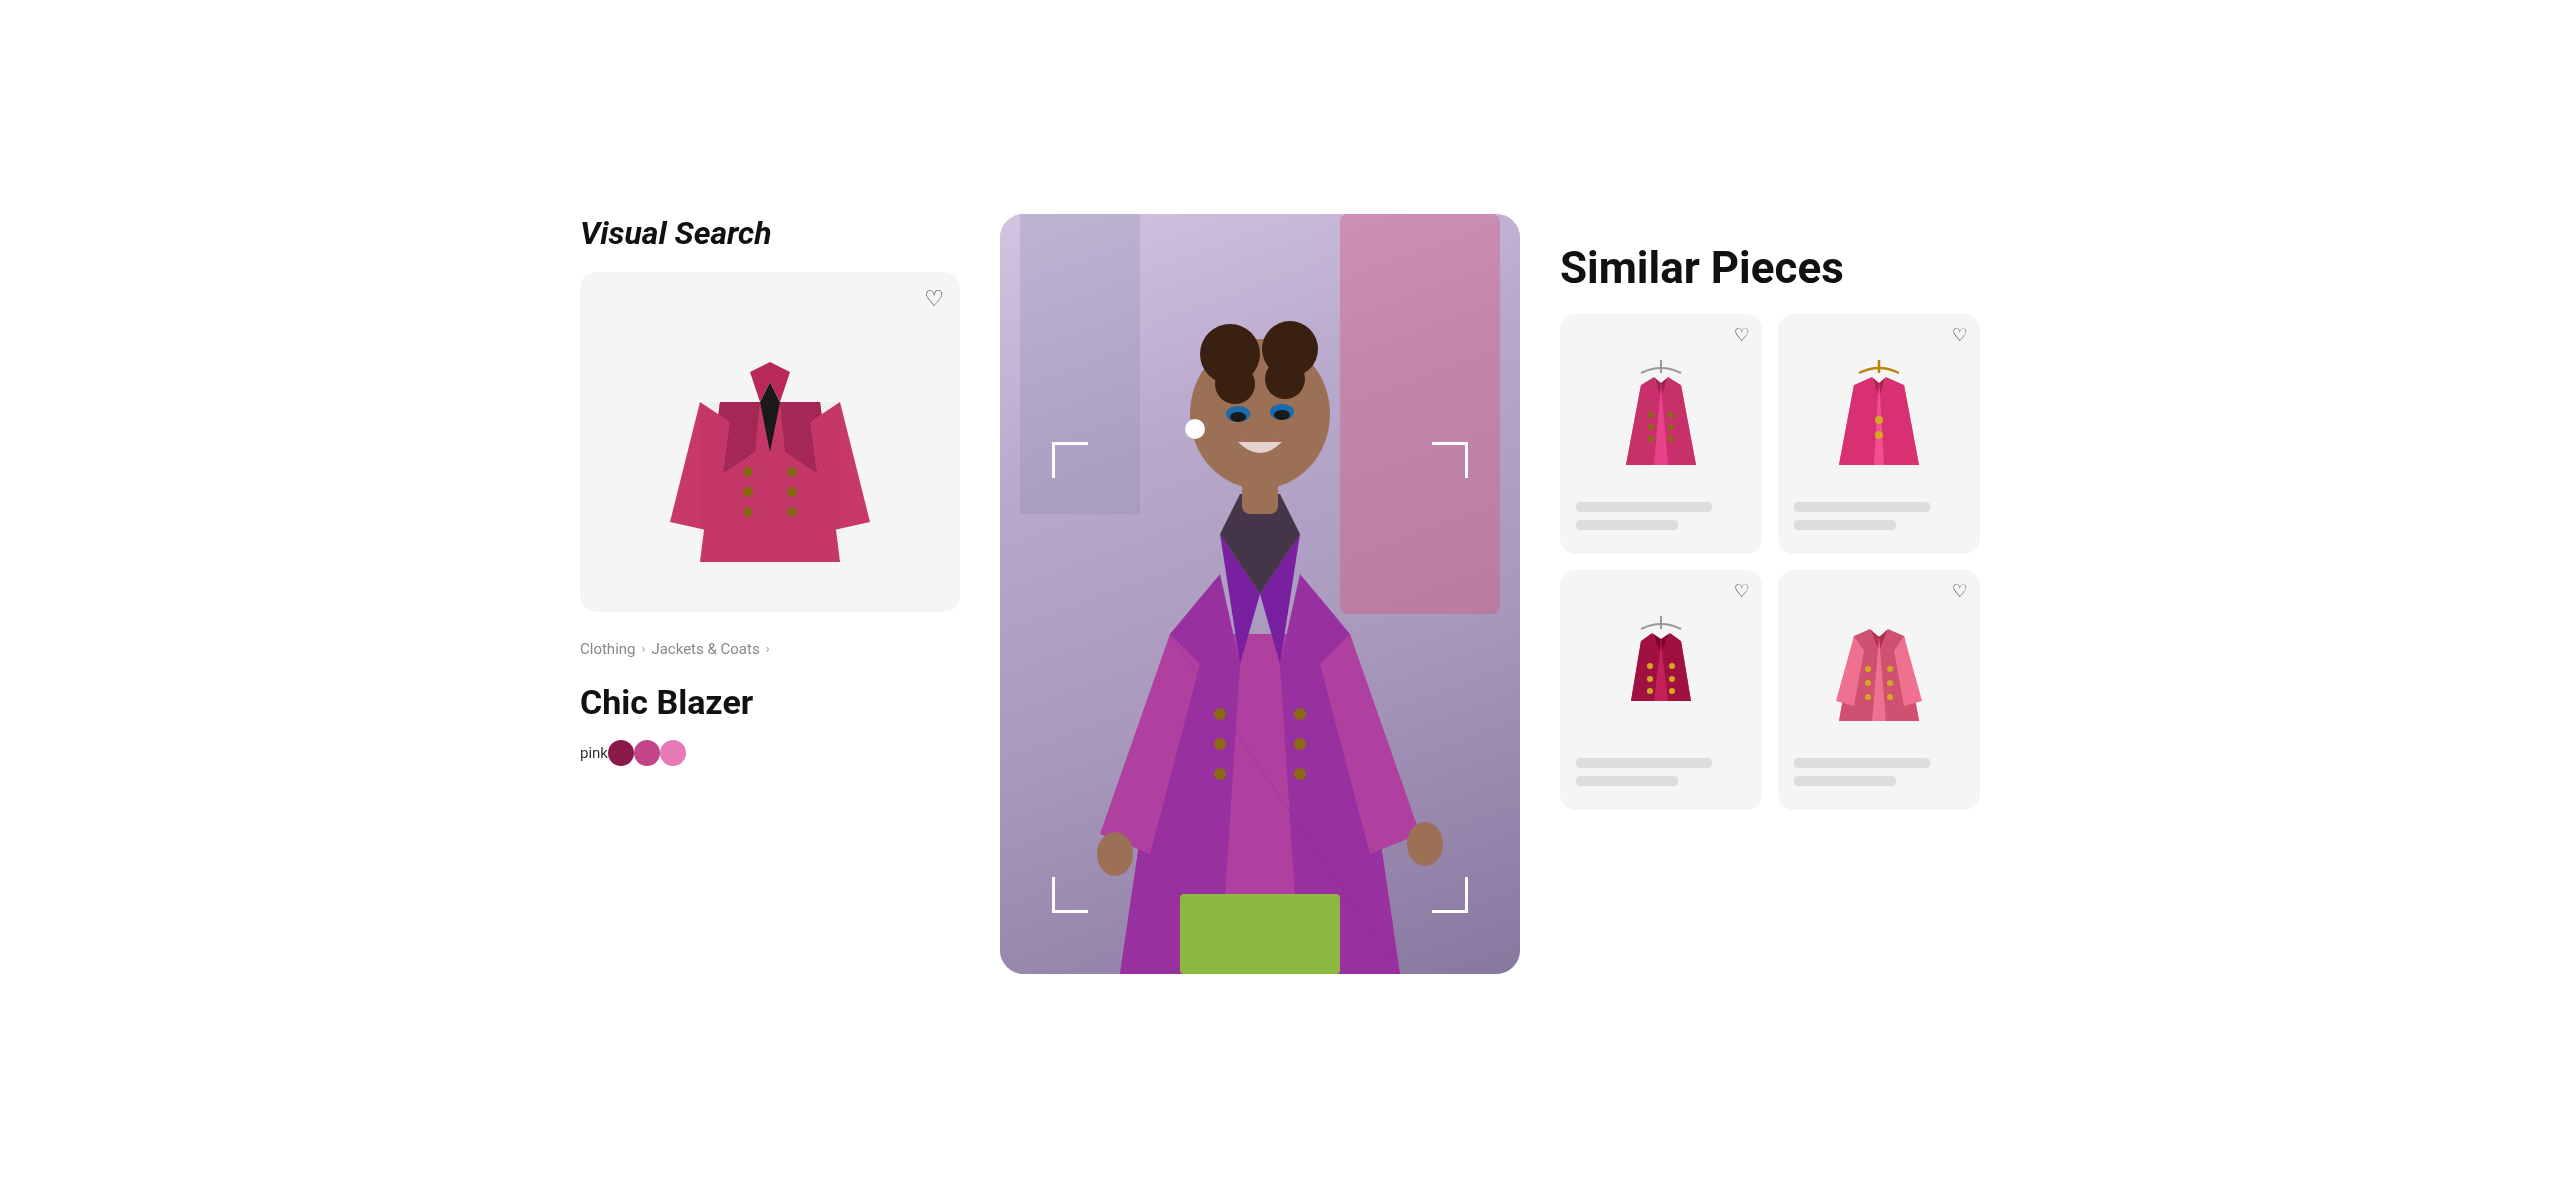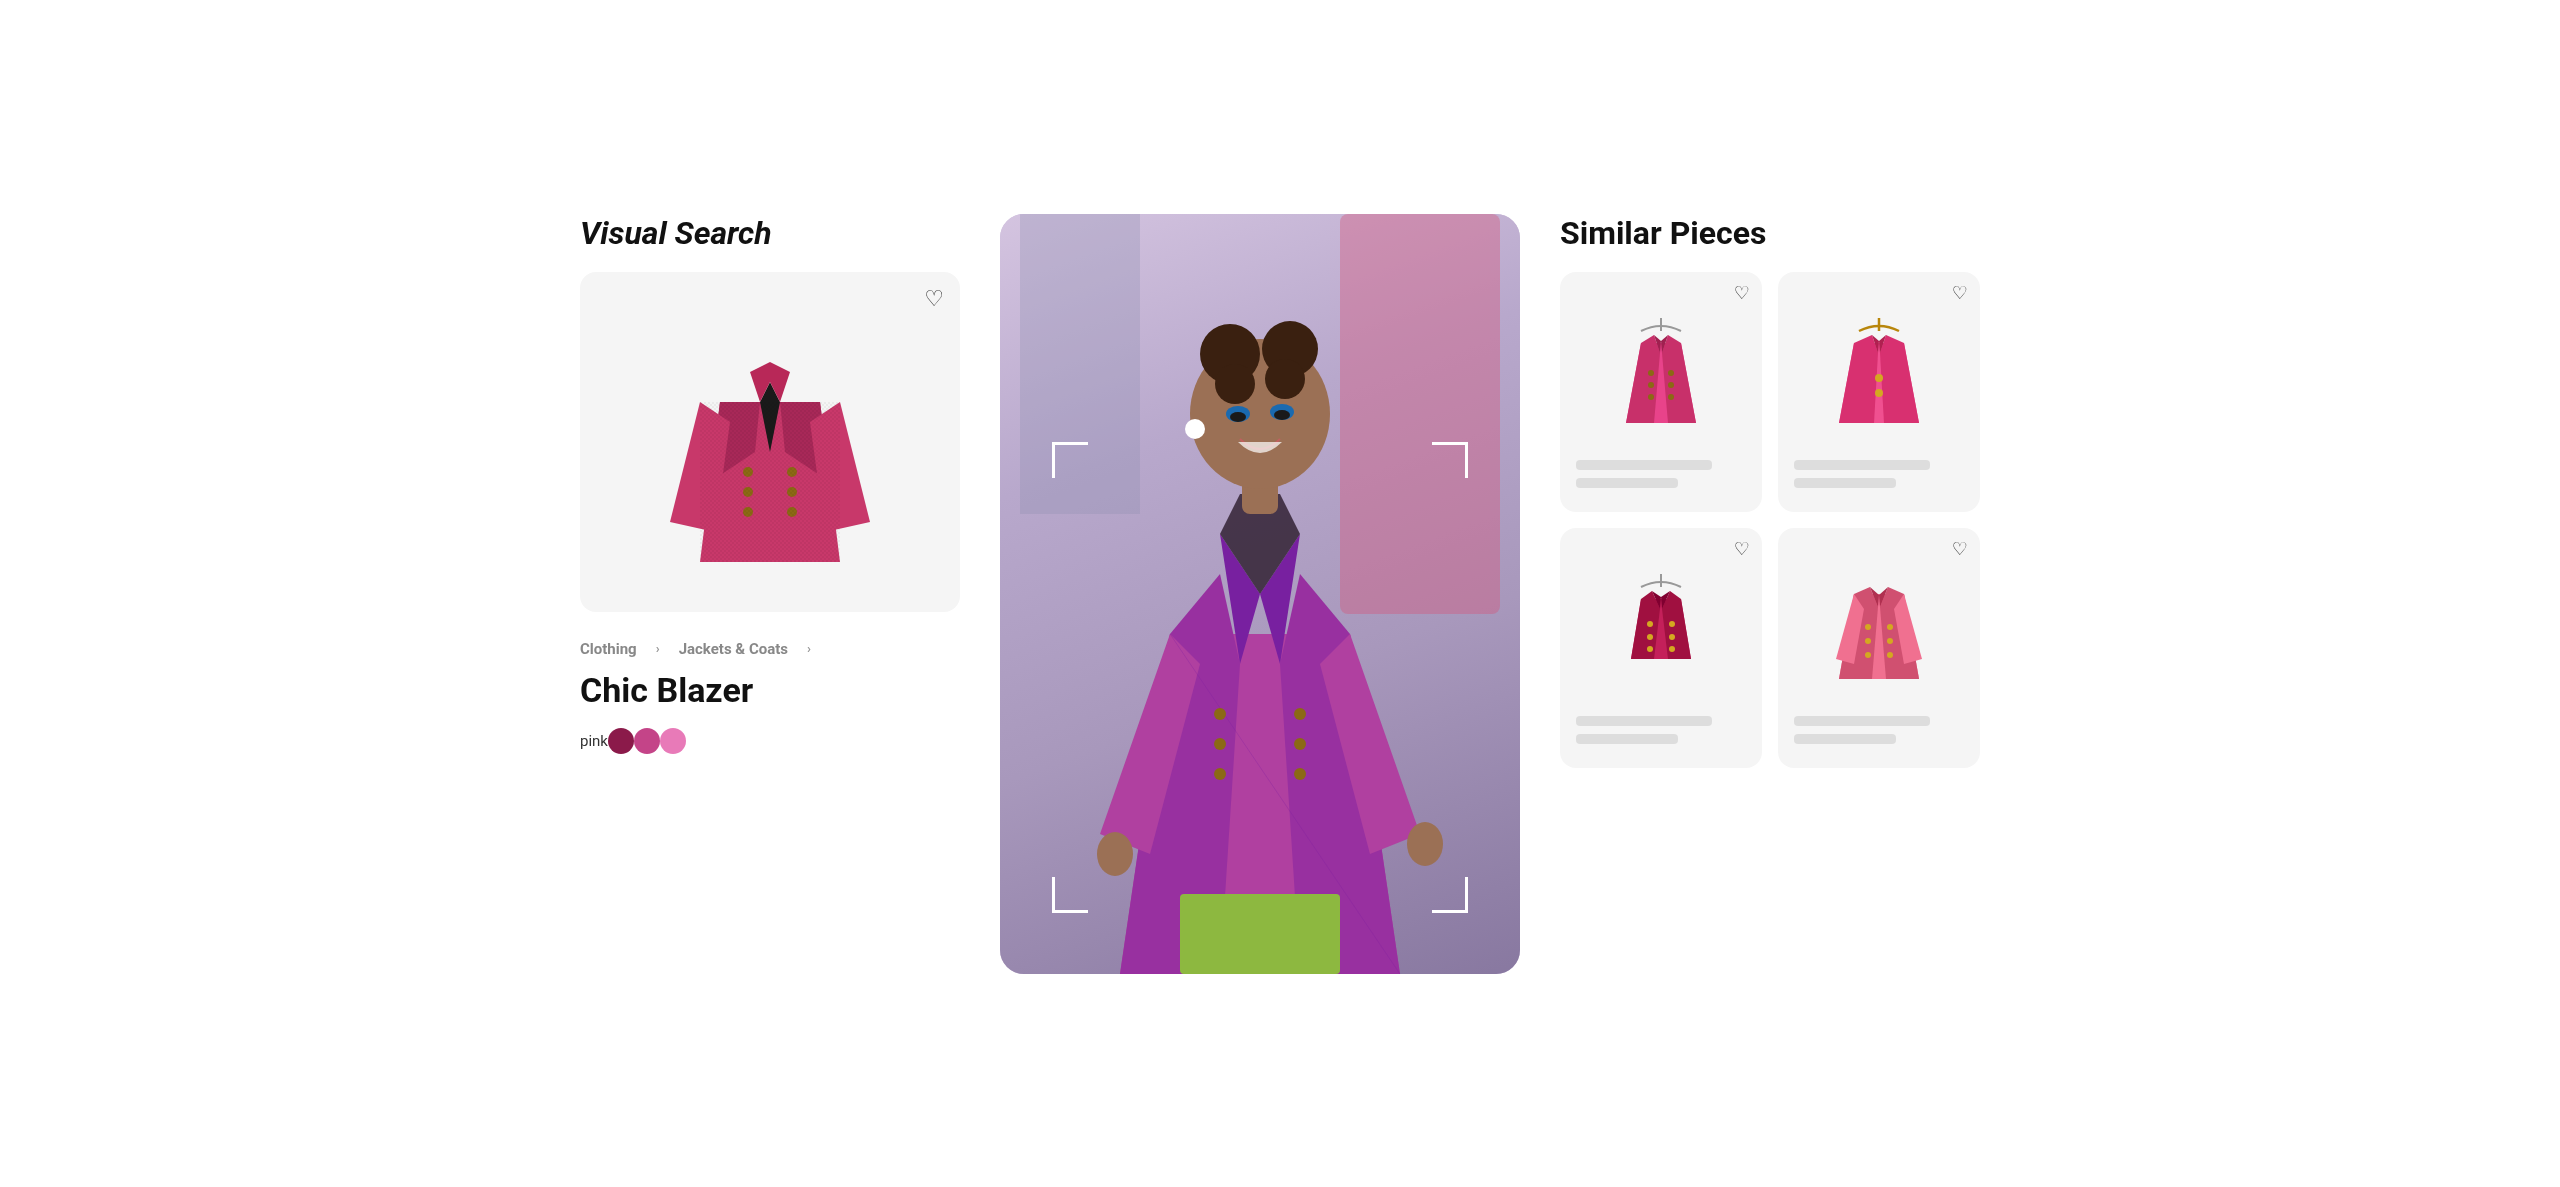--- a/index.html
+++ b/index.html
@@ -69,25 +69,24 @@
 
     
     .blazer-svg {
       width: 220px;
       height: 240px;
     }
 
     .breadcrumb {
       display: flex;
       align-items: center;
-      gap: 19px;
+      gap: 6px;
       font-size: 15px;
       color: #666;
-      margin-bottom: 12px;
-      font-weight: bold;
+      margin-bottom: 24px;
     }
 
     .breadcrumb span {
       color: #888;
     }
 
     .breadcrumb .chevron {
       color: #999;
       font-size: 13px;
     }
@@ -193,24 +192,25 @@
       border-right: 3px solid white;
     }
 
     
     .right-panel {
       width: 420px;
       flex-shrink: 0;
     }
 
     .similar-title {
-      font-size: 32px;
+      font-size: 44px;
       font-weight: 700;
       color: #111;
       margin-bottom: 20px;
+      margin-top: 28px;
     }
 
     .similar-grid {
       display: grid;
       grid-template-columns: 1fr 1fr;
       gap: 16px;
     }
 
     .similar-card {
       background: #f5f5f5;

